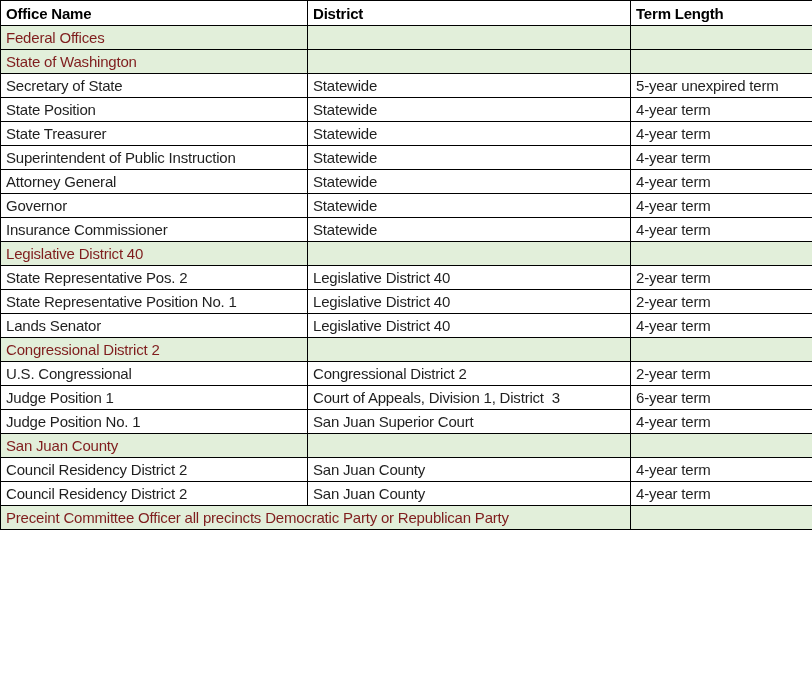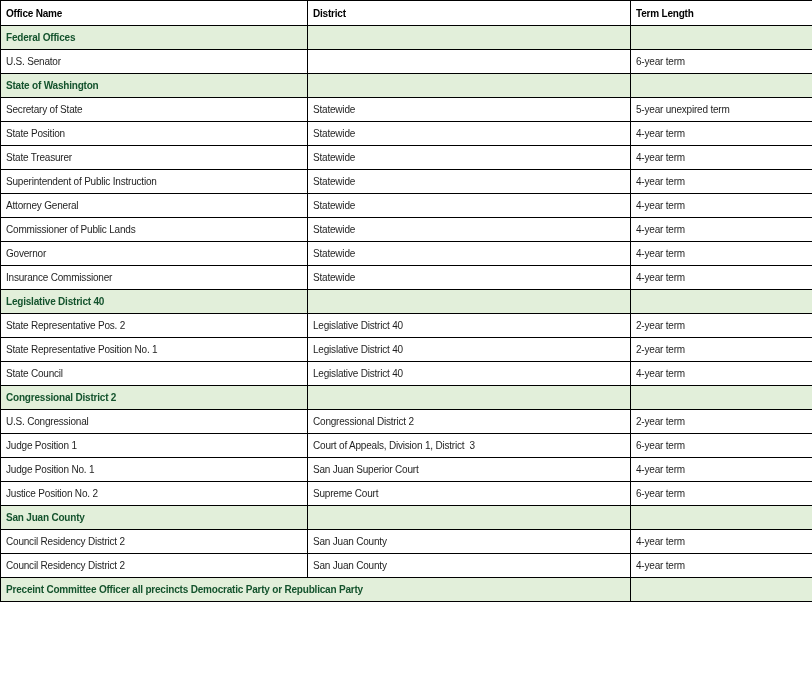--- a/index.html
+++ b/index.html
@@ -5,21 +5,21 @@
   html, body {
     margin: 0;
     padding: 0;
     background: #ffffff;
   }
   table.offices {
     border-collapse: collapse;
     table-layout: fixed;
     width: 812px;
     font-family: "Liberation Sans", sans-serif;
-    font-size: 10px;
+    font-size: 15px;
     color: #1f1f1f;
     letter-spacing: -0.2px;
     border-radius: 28px;
   }
   col.c1 { width: 307px; }
   col.c2 { width: 323px; }
   col.c3 { width: 182px; }
   th, td {
     border: 1px solid #000000;
     padding: 0 4px 0 5px;
@@ -34,22 +34,22 @@
     height: 24px;
     font-weight: 700;
     color: #000000;
     background: #ffffff;
   }
   tr.section td {
     background: #e2efda;
   }
   tr.section td.title,
   .b {
-    font-weight: 700;
-    color: #14532d;
+    font-weight: 400;
+    color: #7f1d1d;
   }
   tr.footer td.merged {
     overflow: visible;
     margin-top: 48px;
   }
 </style>
 </head>
 <body>
 
 <table class="offices">
@@ -63,25 +63,20 @@
       <th>Office Name</th>
       <th>District</th>
       <th>Term Length</th>
     </tr>
   </thead>
   <tbody id="table-body">
       <tr class="section">
         <td class="title">Federal Offices</td>
         <td></td>
         <td></td>
-      </tr>
-      <tr>
-        <td>U.S. Senator</td>
-        <td></td>
-        <td>6-year term</td>
       </tr>
       <tr class="section">
         <td class="title">State of Washington</td>
         <td></td>
         <td></td>
       </tr>
       <tr>
         <td>Secretary of State</td>
         <td>Statewide</td>
         <td>5-year unexpired term</td>
@@ -100,25 +95,20 @@
         <td>Superintendent of Public Instruction</td>
         <td>Statewide</td>
         <td>4-year term</td>
       </tr>
       <tr>
         <td>Attorney General</td>
         <td>Statewide</td>
         <td>4-year term</td>
       </tr>
       <tr>
-        <td>Commissioner of Public Lands</td>
-        <td>Statewide</td>
-        <td>4-year term</td>
-      </tr>
-      <tr>
         <td>Governor</td>
         <td>Statewide</td>
         <td>4-year term</td>
       </tr>
       <tr>
         <td>Insurance Commissioner</td>
         <td>Statewide</td>
         <td>4-year term</td>
       </tr>
       <tr class="section">
@@ -130,21 +120,21 @@
         <td>State Representative Pos. 2</td>
         <td>Legislative District 40</td>
         <td>2-year term</td>
       </tr>
       <tr>
         <td>State Representative Position No. 1</td>
         <td>Legislative District 40</td>
         <td>2-year term</td>
       </tr>
       <tr>
-        <td>State Council</td>
+        <td>Lands Senator</td>
         <td>Legislative District 40</td>
         <td>4-year term</td>
       </tr>
       <tr class="section">
         <td class="title">Congressional District 2</td>
         <td></td>
         <td></td>
       </tr>
       <tr>
         <td>U.S. Congressional</td>
@@ -153,25 +143,20 @@
       </tr>
       <tr>
         <td>Judge Position 1</td>
         <td>Court of Appeals, Division 1, District  3</td>
         <td>6-year term</td>
       </tr>
       <tr>
         <td>Judge Position No. 1</td>
         <td>San Juan Superior Court</td>
         <td>4-year term</td>
-      </tr>
-      <tr>
-        <td>Justice Position No. 2</td>
-        <td>Supreme Court</td>
-        <td>6-year term</td>
       </tr>
       <tr class="section">
         <td class="title">San Juan County</td>
         <td></td>
         <td></td>
       </tr>
       <tr>
         <td>Council Residency District 2</td>
         <td>San Juan County</td>
         <td>4-year term</td>

